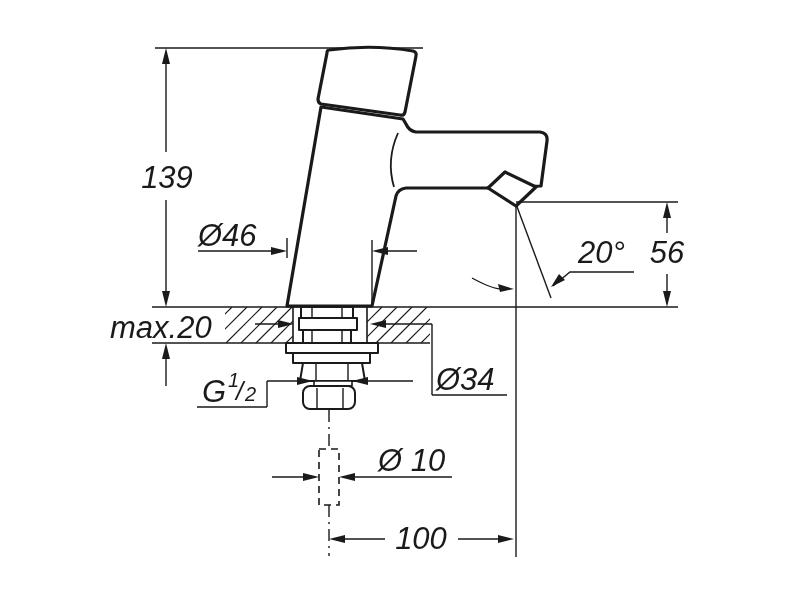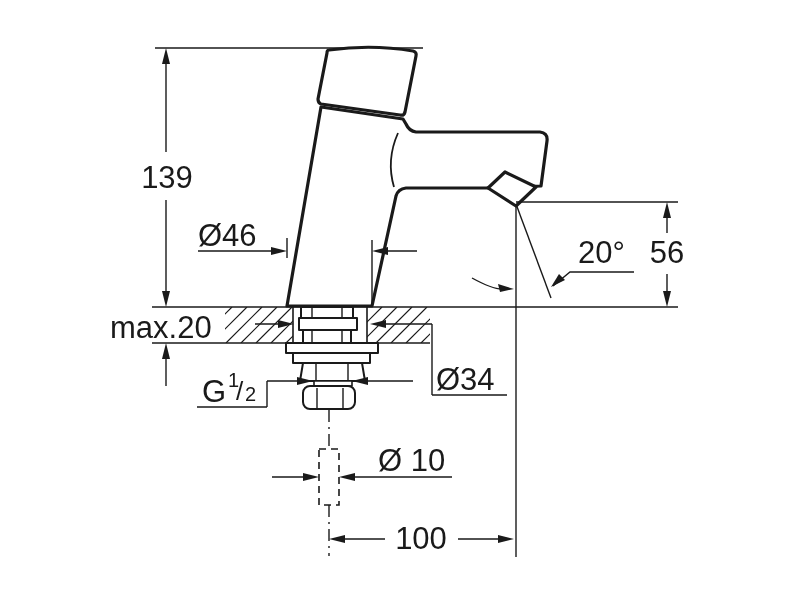--- a/index.html
+++ b/index.html
@@ -3,20 +3,21 @@
 <meta charset="utf-8">
 <style>
   html, body { margin: 0; padding: 0; background: #ffffff; }
   .stage {
     position: relative;
     width: 801px;
     height: 600px;
     background: #ffffff;
     overflow: hidden;
     font-family: "Liberation Sans", sans-serif;
+    font-style: italic;
   }
   svg { position: absolute; left: 0; top: 0; }
   text {
     font-family: "Liberation Sans", sans-serif;
     fill: #1a1a1a;
   }
   .dim-text  { font-size: 31px; }
   .sup-text  { font-size: 20px; }
   .slash-text{ font-size: 26px; }
   .outline   { fill: #ffffff; stroke: #1a1a1a; stroke-width: 3.2; stroke-linejoin: round; stroke-linecap: round; }

